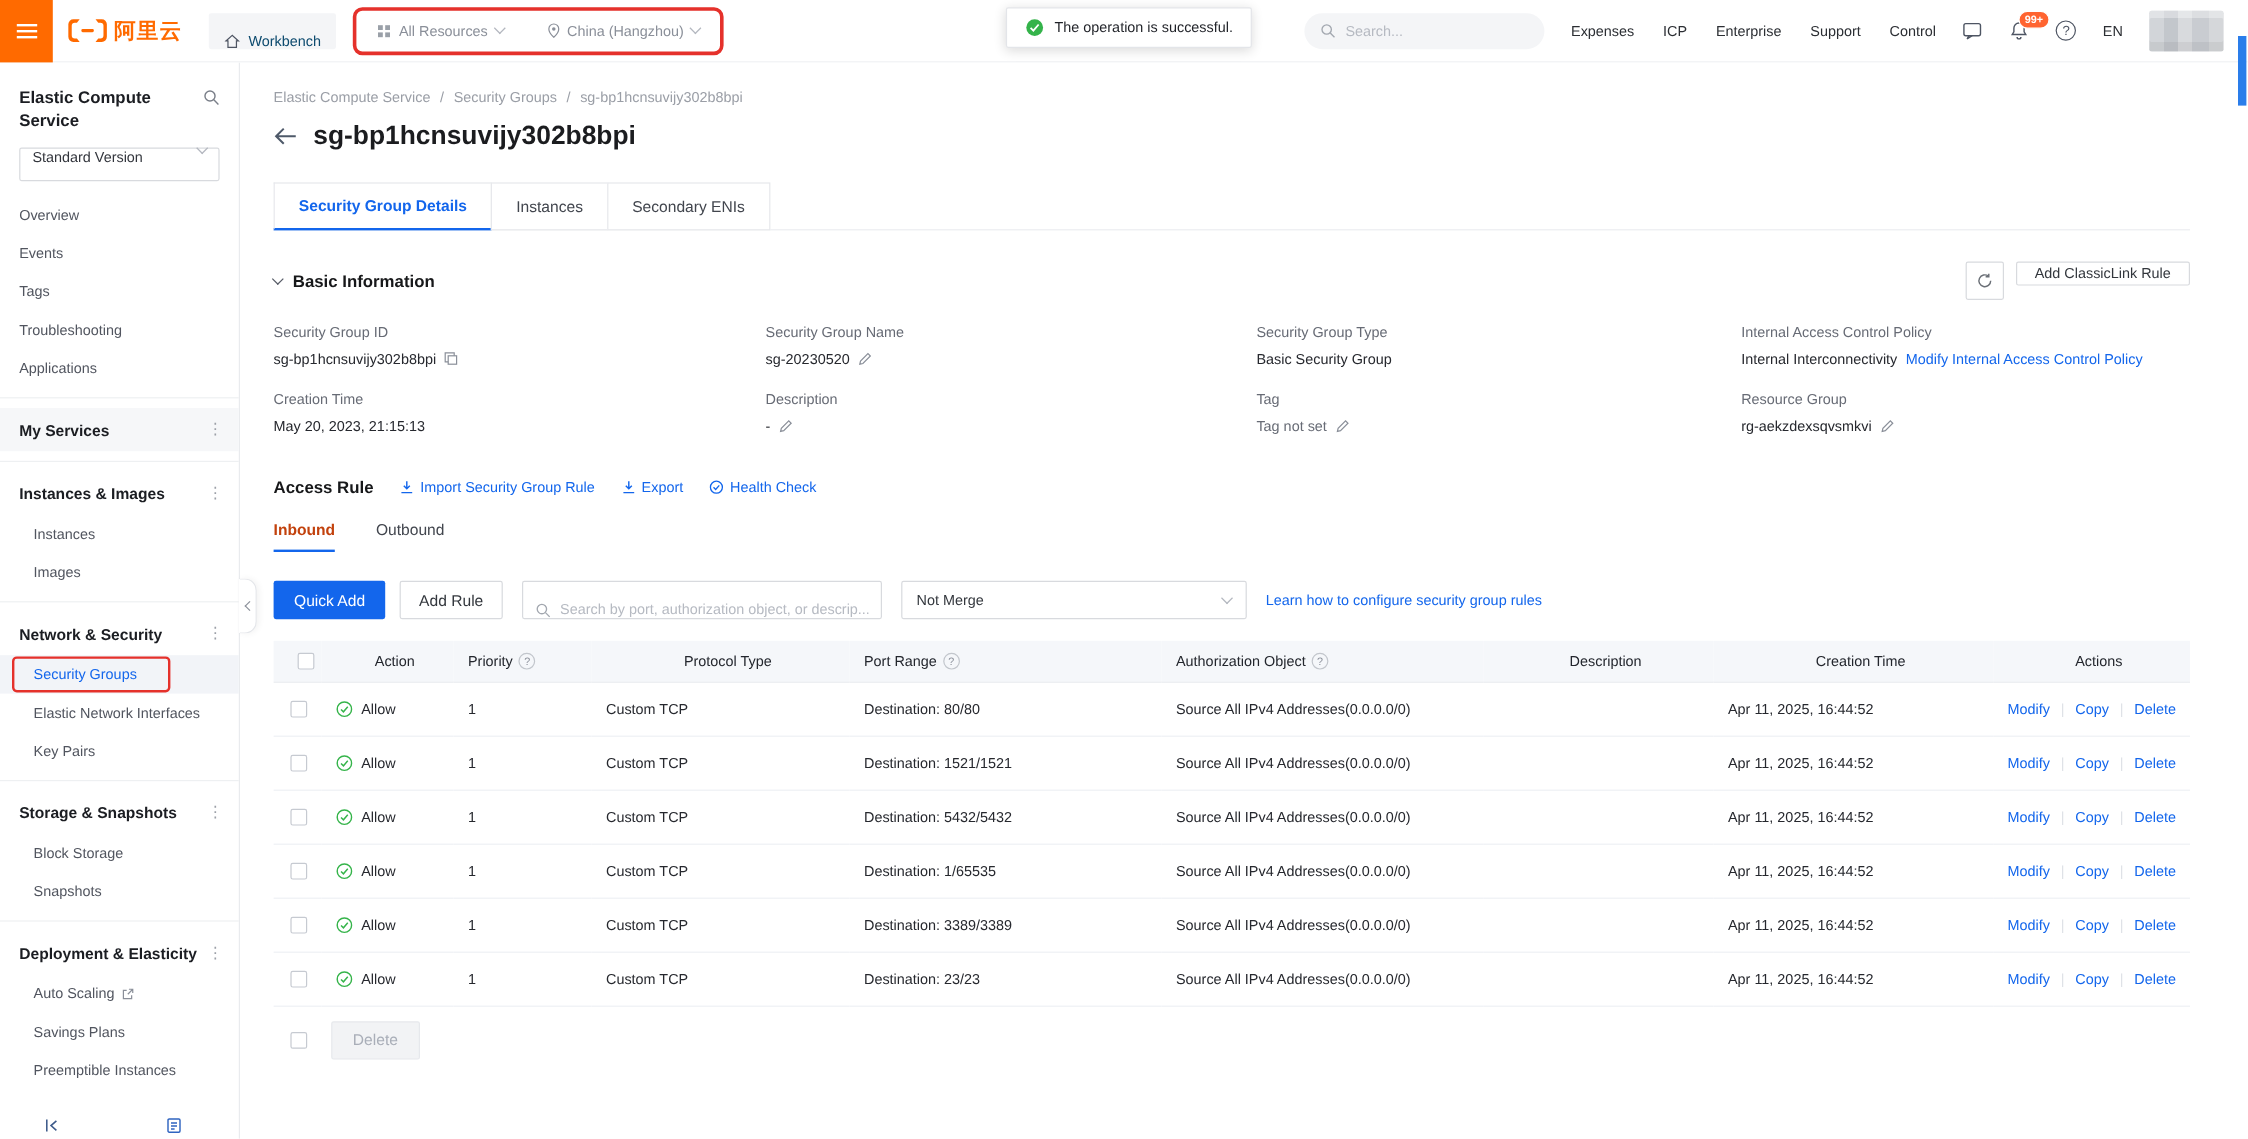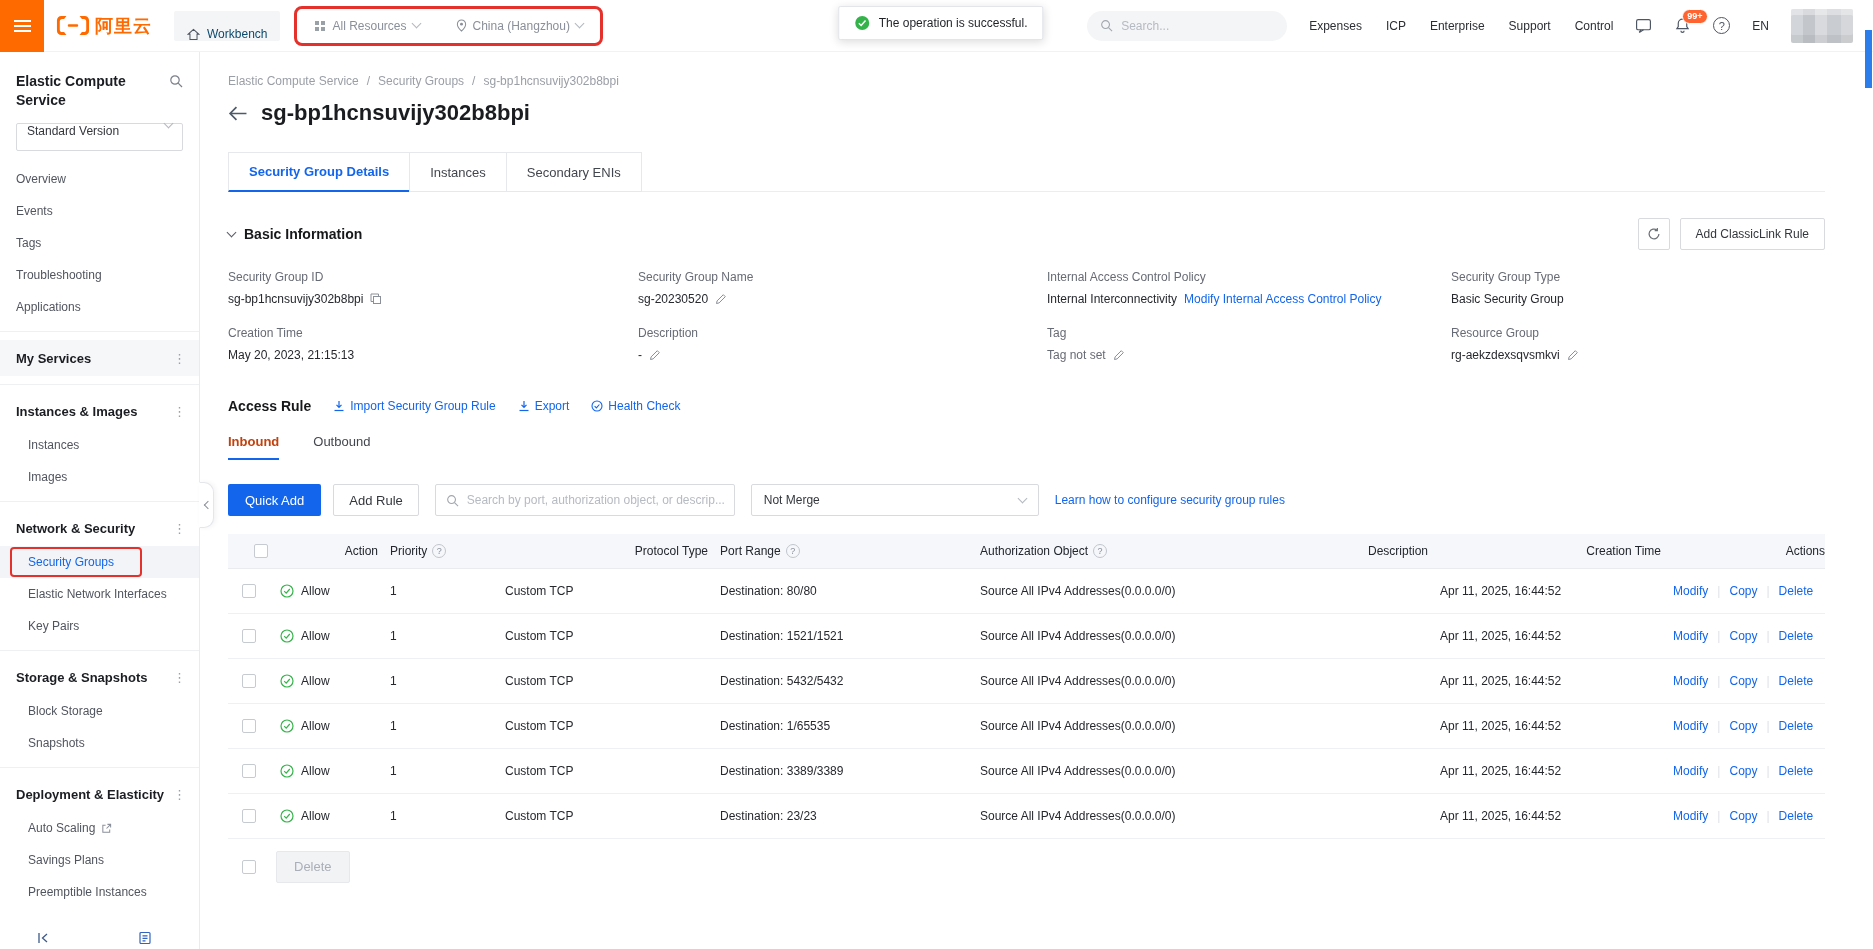--- a/index.html
+++ b/index.html
@@ -68,47 +68,47 @@
 .mtab{height:40px;display:flex;align-items:center;padding:0 20px;border:1px solid #e7e8ec;margin-left:-1px;margin-bottom:-1px;font-size:13px;color:#42464e;background:#fff}
 .mtab:first-child{margin-left:0}
 .mtab.active{color:#1366ec;font-weight:bold;border-bottom:2px solid #1366ec}
 
 
 .sec-bi{margin-top:26px}
 .bi-head{display:flex;align-items:center}
 .bi-title{font-size:14px;font-weight:bold;color:#17181a;margin-left:9px}
 .bi-actions{margin-left:auto;display:flex;gap:10px}
 .icon-btn{width:32px;height:32px;border:1px solid #d8dade;border-radius:2px;background:#fff;display:flex;align-items:center;justify-content:center}
-.btn{height:32px;border:1px solid #d8dade;border-radius:2px;background:#fff;padding:0 15px;font-size:12px;color:#33373d;display:flex;align-items:center}
+.btn{height:20px;border:1px solid #d8dade;border-radius:2px;background:#fff;padding:0 15px;font-size:12px;color:#33373d;display:flex;align-items:center}
 .bi-grid{display:grid;grid-template-columns:410px 409px 404px 1fr}
 .field{margin-top:20px;padding-right:30px}
 .f-label{color:#676b75;font-size:12px}
 .f-value{margin-top:8px;color:#26282e;font-size:12px;display:flex;align-items:center;gap:7px;white-space:nowrap}
 .link{color:#1366ec}
 .muted{color:#676b75}
 
 
 .sec-ar{margin-top:36px}
 .ar-head{display:flex;align-items:center;gap:22px}
 .ar-title{font-size:14px;font-weight:bold;color:#17181a}
 .ar-link{display:flex;align-items:center;gap:5px;color:#1366ec;font-size:12px}
 .ar-tabs{display:flex;gap:34px;margin-top:20px}
 .ar-tab{font-size:13px;color:#42464e;padding-bottom:9px;border-bottom:2px solid transparent}
 .ar-tab.active{color:#c2410c;font-weight:bold;border-bottom-color:#1366ec}
 .toolbar{display:flex;align-items:center;margin-top:24px}
 .btn-primary{height:32px;background:#1366ec;color:#fff;border:none;border-radius:2px;padding:0 17px;font-size:13px}
 .btn-default{height:32px;border:1px solid #d8dade;background:#fff;border-radius:2px;padding:0 15px;font-size:13px;color:#33373d;margin-left:12px;display:flex;align-items:center}
-.tb-search{display:flex;align-items:center;gap:8px;width:300px;height:32px;border:1px solid #d8dade;border-radius:2px;padding:0 10px;margin-left:16px}
+.tb-search{display:flex;align-items:flex-end;gap:8px;width:300px;height:32px;border:1px solid #d8dade;border-radius:2px;padding:0 10px;margin-left:16px}
 .tb-search input{border:none;outline:none;flex:1;font-size:12px;color:#333;background:transparent}
 .tb-select{display:flex;align-items:center;justify-content:space-between;width:288px;height:32px;border:1px solid #d8dade;border-radius:2px;padding:0 12px;margin-left:16px;font-size:12px;color:#33373d}
 .learn-link{margin-left:16px;color:#1366ec;font-size:12px}
 
 
 table{border-collapse:collapse;width:1597px;margin-top:18px;table-layout:fixed}
-thead th{background:#f5f7fa;height:34px;font-weight:normal;text-align:right;font-size:12px;color:#23262d;padding-left:12px;border-bottom:1px solid #e9ebef}
+thead th{background:#f5f7fa;height:34px;font-weight:normal;text-align:center;font-size:12px;color:#23262d;padding-left:12px;border-bottom:1px solid #e9ebef}
 thead th .th-flex{display:flex;align-items:center;gap:5px}
 tbody td{height:45px;border-bottom:1px solid #eef0f4;font-size:12px;color:#26282e;padding-left:12px;white-space:nowrap;overflow:hidden}
 .col-cb{padding-left:14px !important}
 .cb{width:14px;height:14px;border:1px solid #c6cad1;border-radius:2px;background:#fff;display:inline-block;vertical-align:middle}
 .info{width:14px;height:14px;border:1px solid #c2c6cc;border-radius:50%;display:inline-flex;align-items:center;justify-content:center;font-size:9px;color:#8a8f99;flex:none}
 .allow{display:flex;align-items:center;gap:7px}
 .act-links{display:flex;align-items:center;gap:9px}
 .act-sep{color:#dfe2e7}
 .bulk{display:flex;align-items:center;gap:20px;margin-top:12px}
 .btn-disabled{height:32px;background:#f2f3f5;border:1px solid #e6e8ec;color:#a9aeb8;padding:0 17px;border-radius:2px;font-size:13px;display:flex;align-items:center}
@@ -342,32 +342,32 @@
         <div class="field" data-interactable="false">
           <div class="f-label" data-interactable="false">Security Group Name</div>
           <div class="f-value">
             <span data-interactable="false">sg-20230520</span>
             <svg data-interactable="true" viewBox="0 0 12 12" width="12" height="12">
                 <path d="M1.5 10.5l.6-2.6 6.2-6.2 2 2-6.2 6.2-2.6.6z" fill="none" stroke="#8a8f99"></path>
               </svg>
           </div>
         </div>
         <div class="field" data-interactable="false">
+          <div class="f-label" data-interactable="false">Security Group Type</div>
+          <div class="f-value">
+              <span data-interactable="false">Basic Security Group</span>
+            </div>
+        </div>
+
+        <div class="field" data-interactable="false">
           <div class="f-label" data-interactable="false">Internal Access Control Policy</div>
           <div class="f-value">
             <span data-interactable="false">Internal Interconnectivity</span>
             <a class="link" data-interactable="true">Modify Internal Access Control Policy</a>
           </div>
-        </div>
-
-        <div class="field" data-interactable="false">
-          <div class="f-label" data-interactable="false">Security Group Type</div>
-          <div class="f-value">
-              <span data-interactable="false">Basic Security Group</span>
-            </div>
         </div>
         <div class="field" data-interactable="false">
           <div class="f-label" data-interactable="false">Creation Time</div>
           <div class="f-value">
               <span data-interactable="false">May 20, 2023, 21:15:13</span>
             </div>
         </div>
         <div class="field" data-interactable="false">
           <div class="f-label" data-interactable="false">Description</div>
           <div class="f-value">

